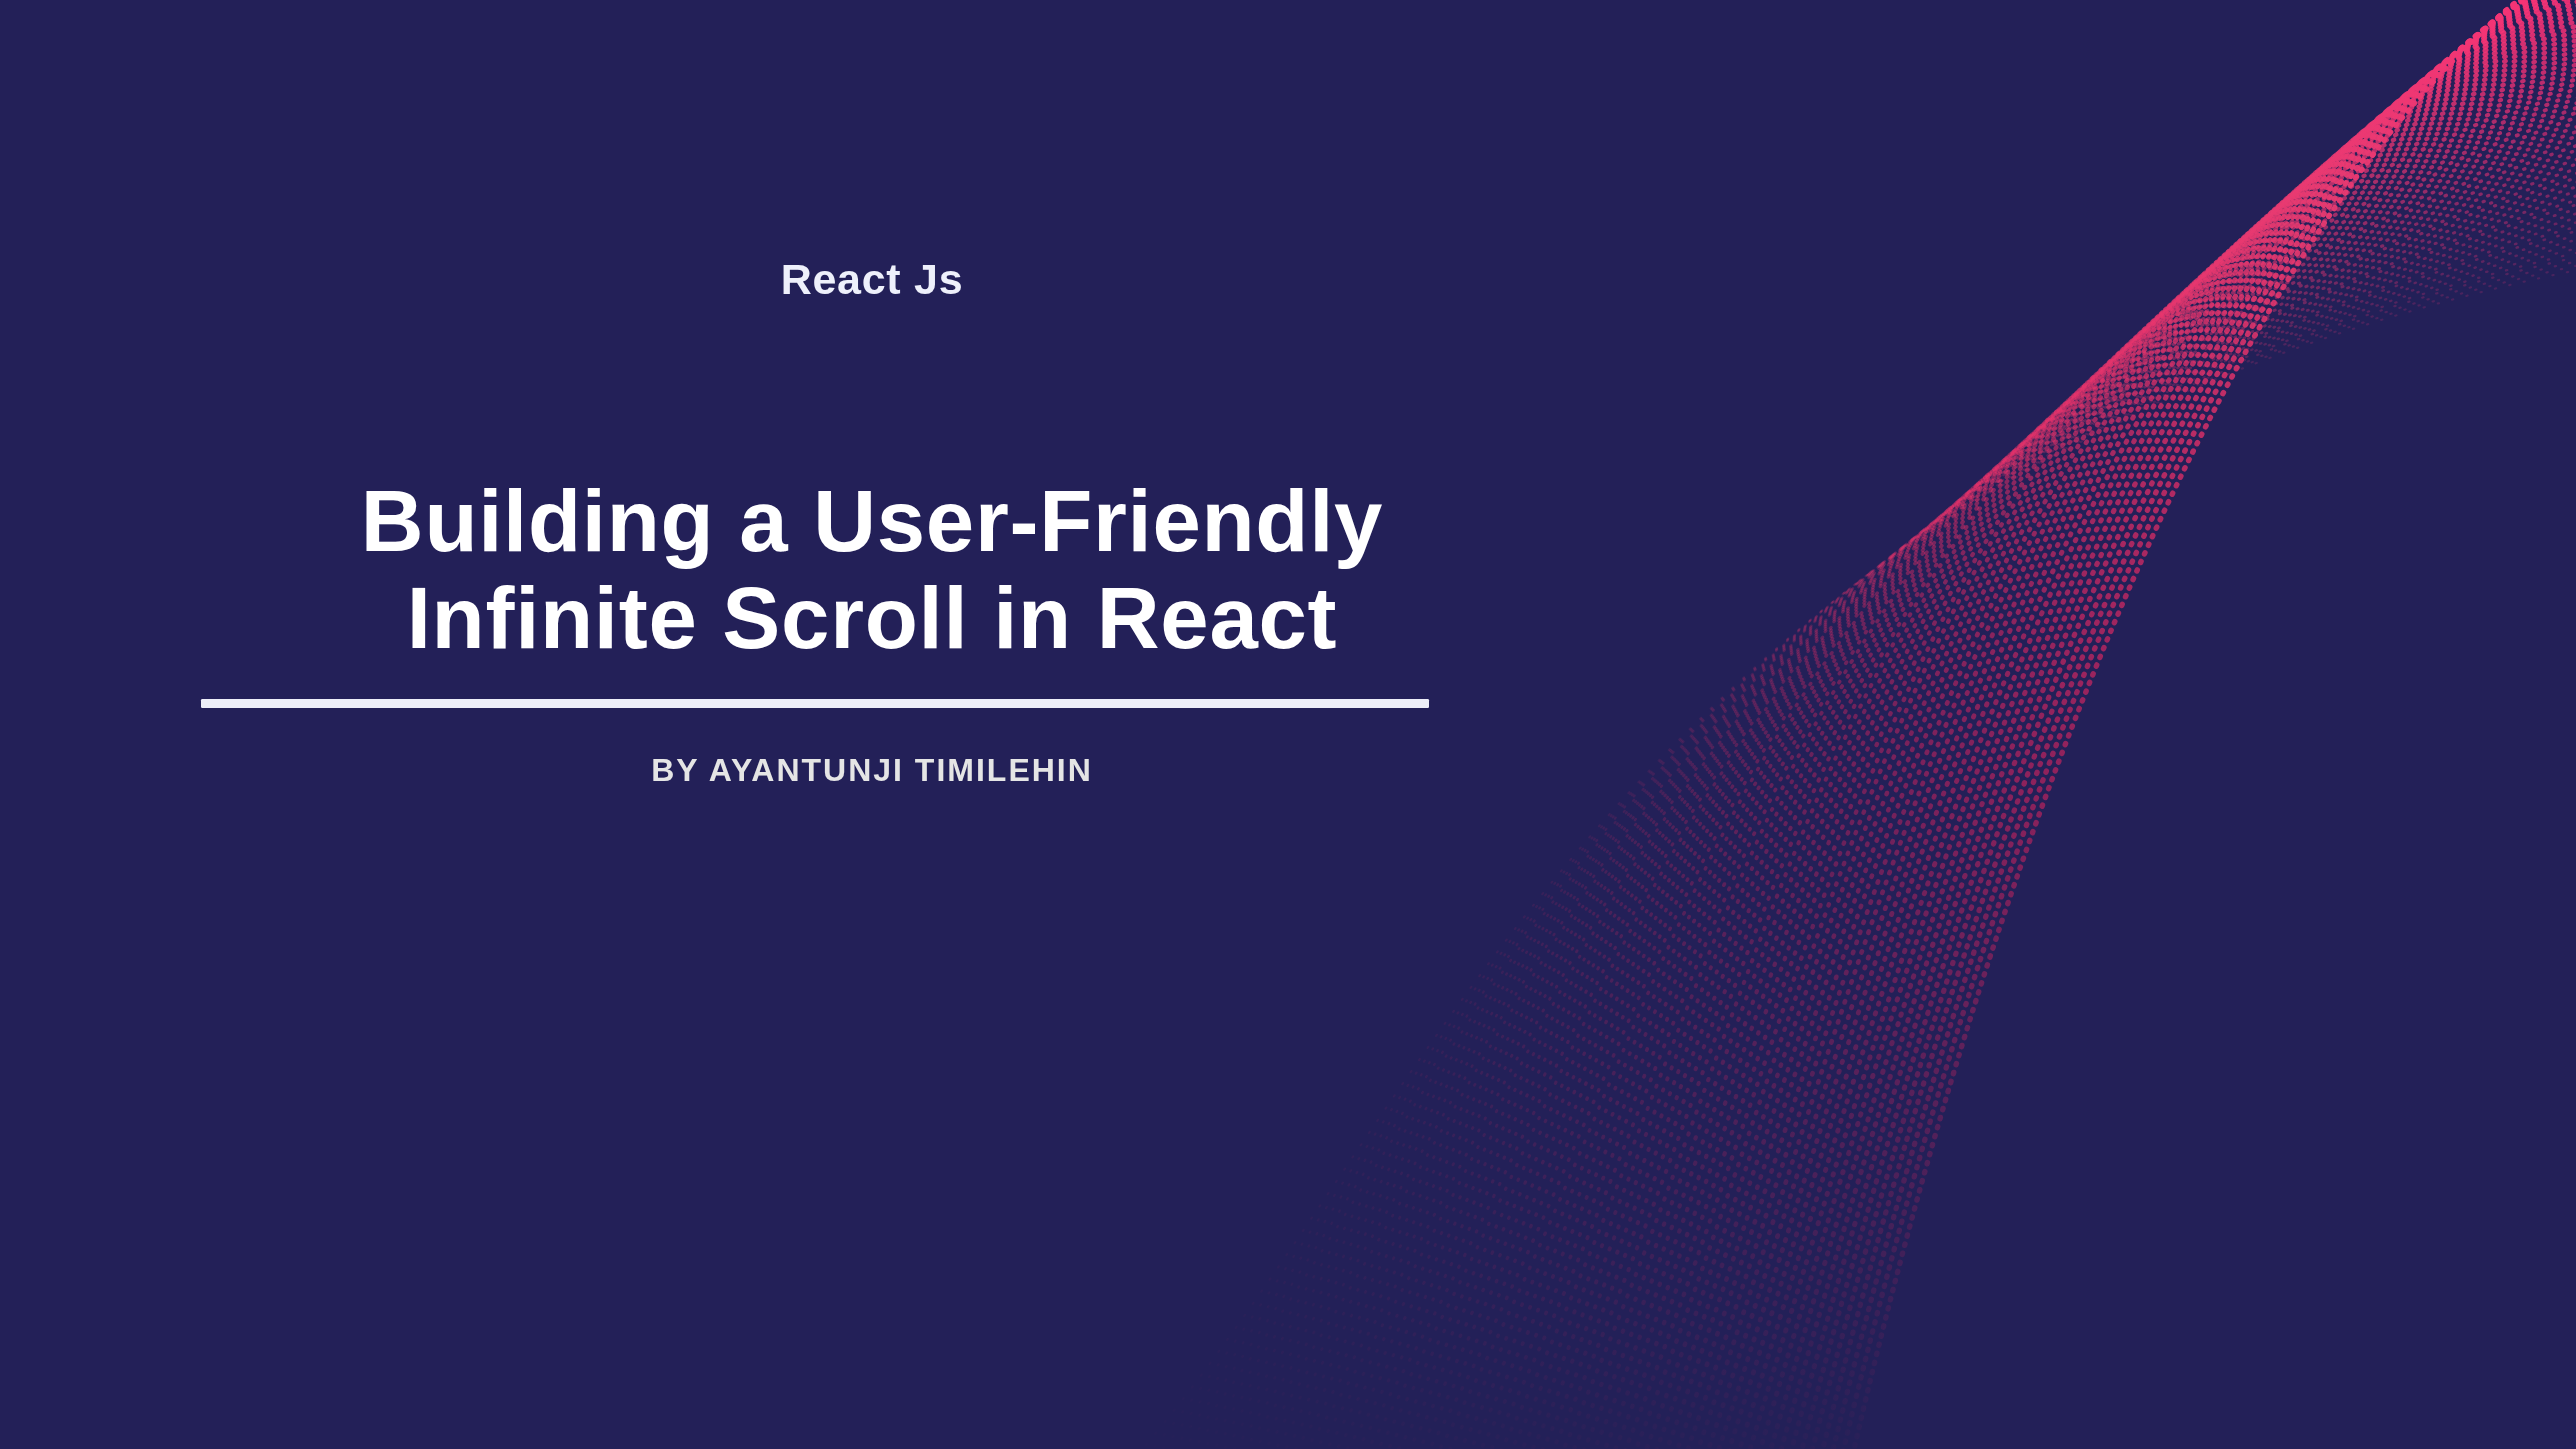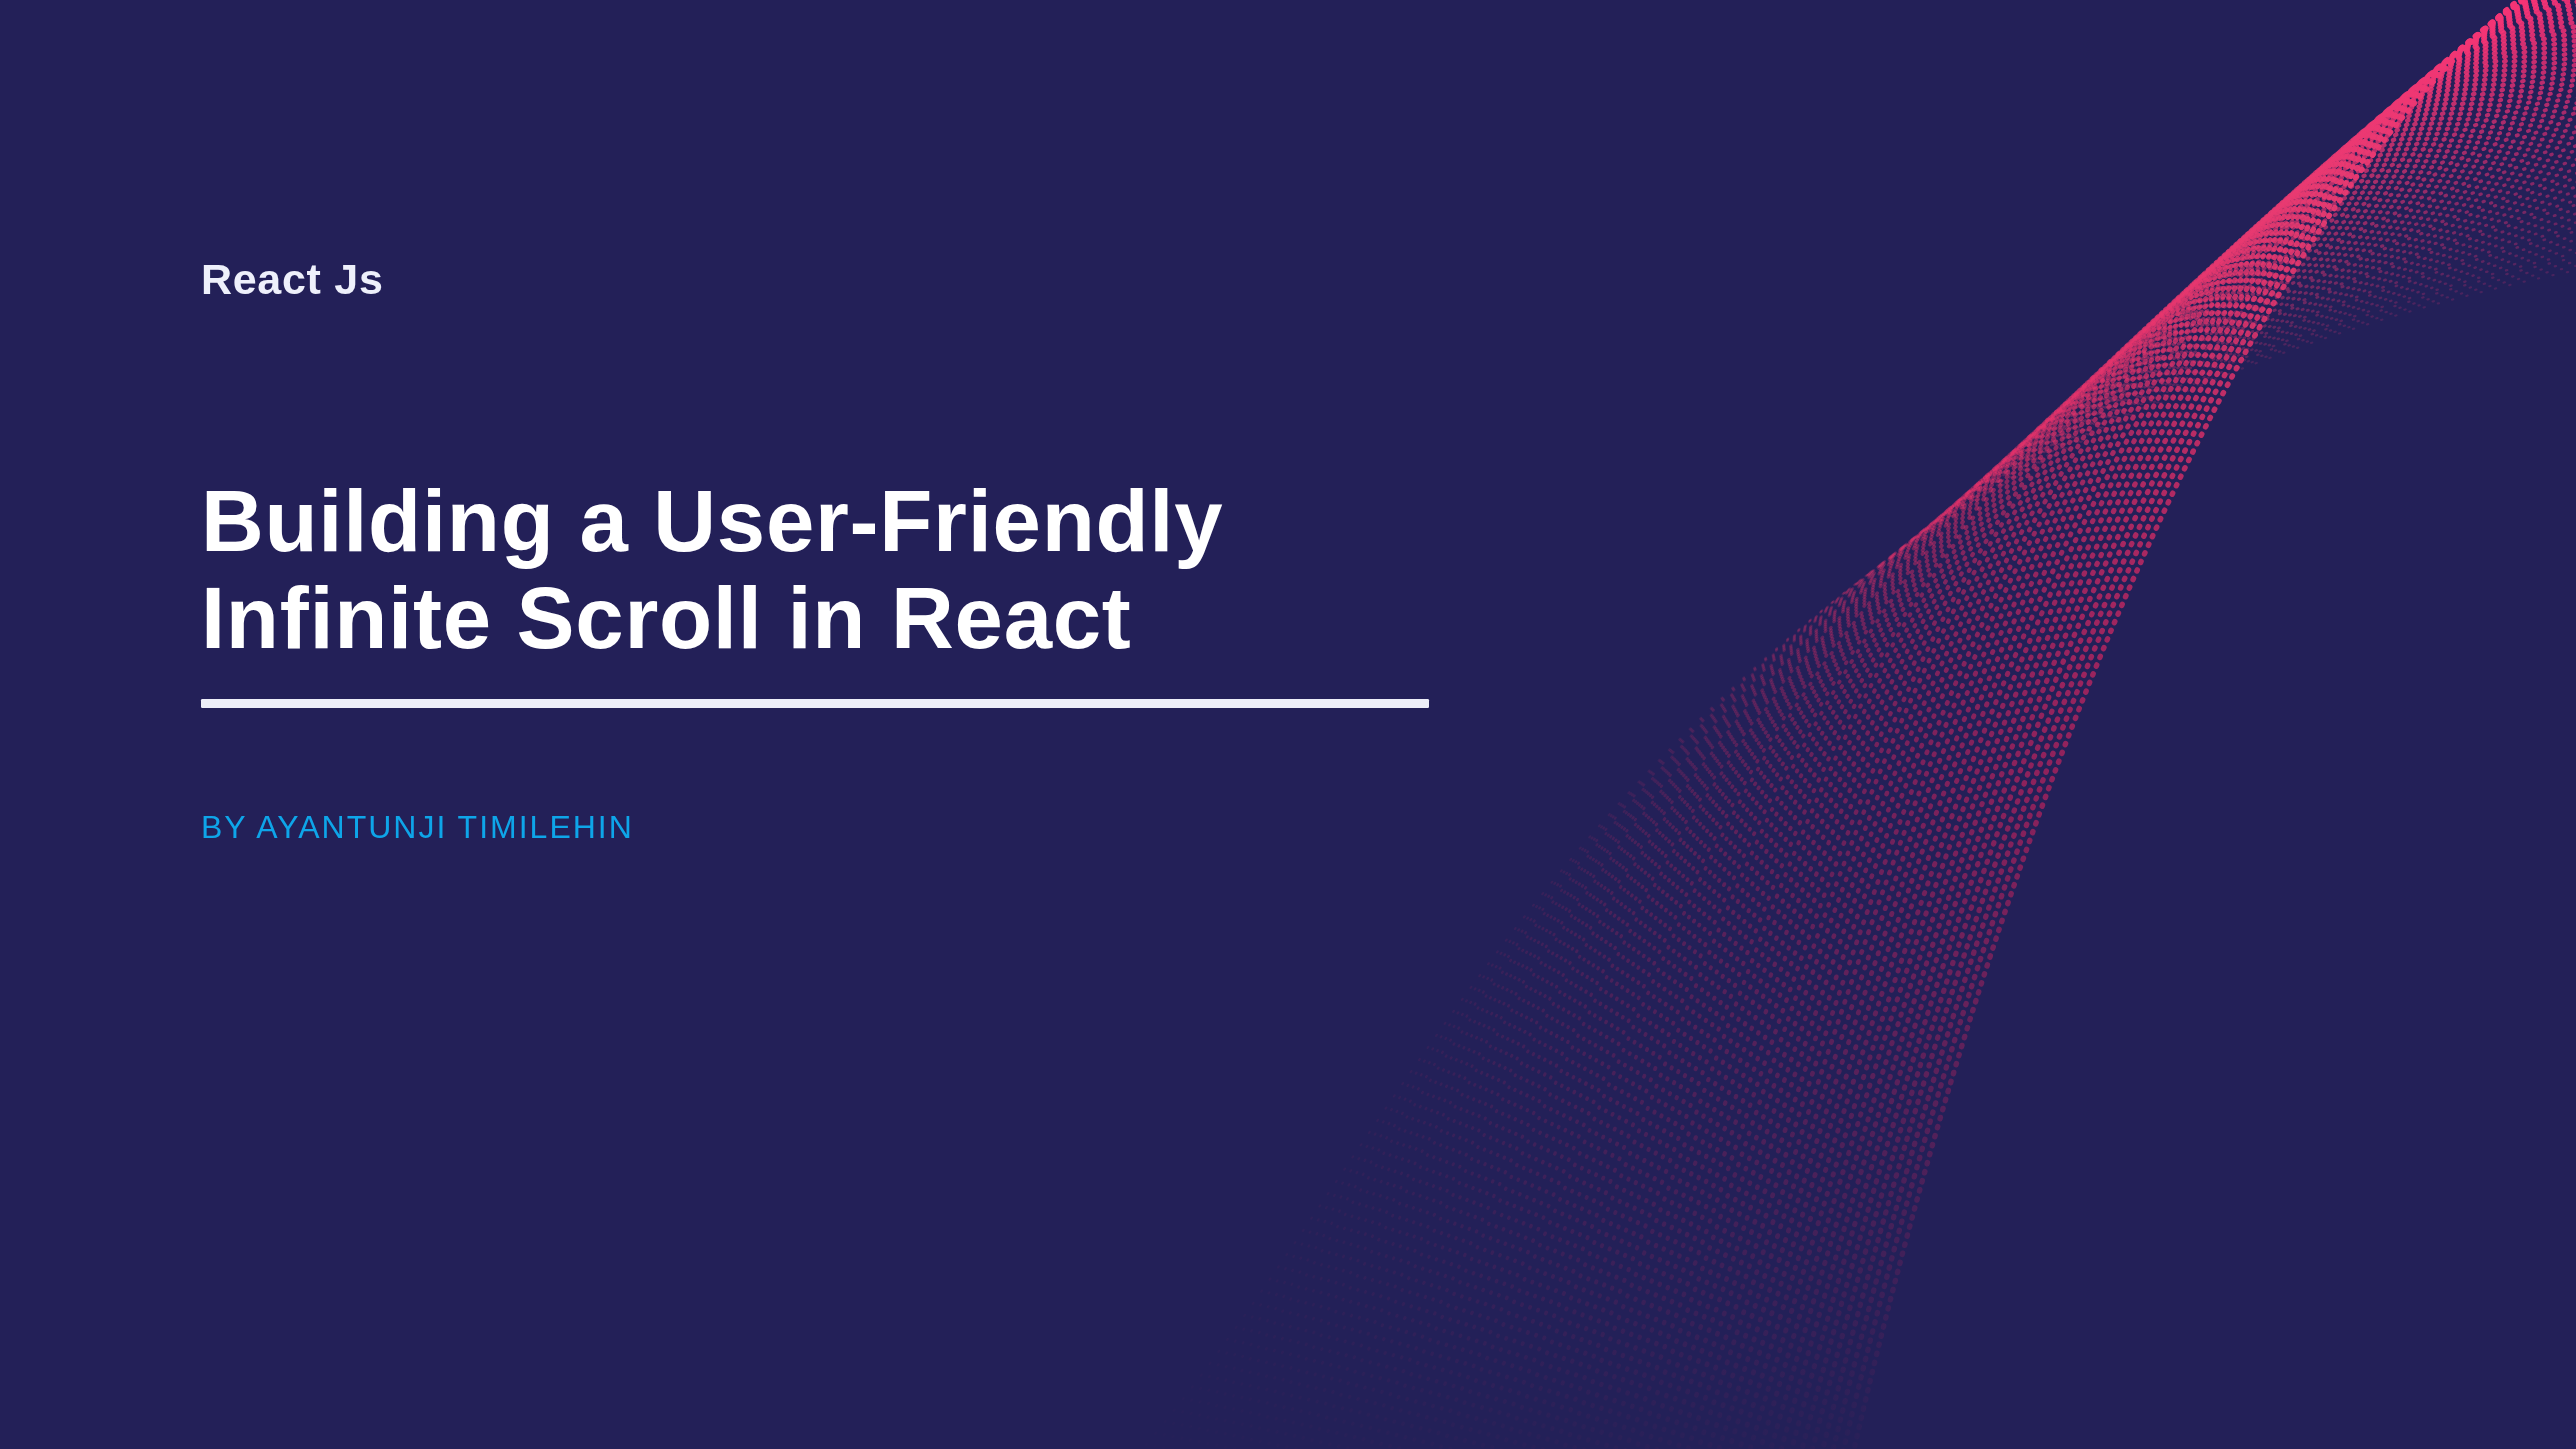--- a/index.html
+++ b/index.html
@@ -9,20 +9,21 @@
     height: 100%;
     overflow: hidden;
     background: #000;
   }
   .stage-wrap {
     width: 100%;
     height: 100%;
     display: flex;
     align-items: center;
     justify-content: center;
+    text-align: center;
   }
   .stage {
     position: relative;
     width: 2576px;
     height: 1449px;
     transform-origin: center center;
   }
   .slide {
     position: absolute;
     inset: 0;
@@ -60,25 +61,25 @@
     white-space: pre-line;
   }
   .rule {
     height: 9.4px;
     background: #edeef8;
     width: 1228px;
     margin-top: 32px;
     border-radius: 1.3px;
   }
   .byline {
-    margin-top: 101px;
+    margin-top: 44px;
     font-size: 32px;
-    font-weight: 400;
+    font-weight: 700;
     letter-spacing: 2px;
-    color: #0ea5e9;
+    color: #e5e5e5;
     text-transform: uppercase;
   }
 </style>
 </head>
 <body>
 
 <div class="stage-wrap">
   <div class="stage" id="stage" style="transform: scale(1);">
     <div class="slide">
 

